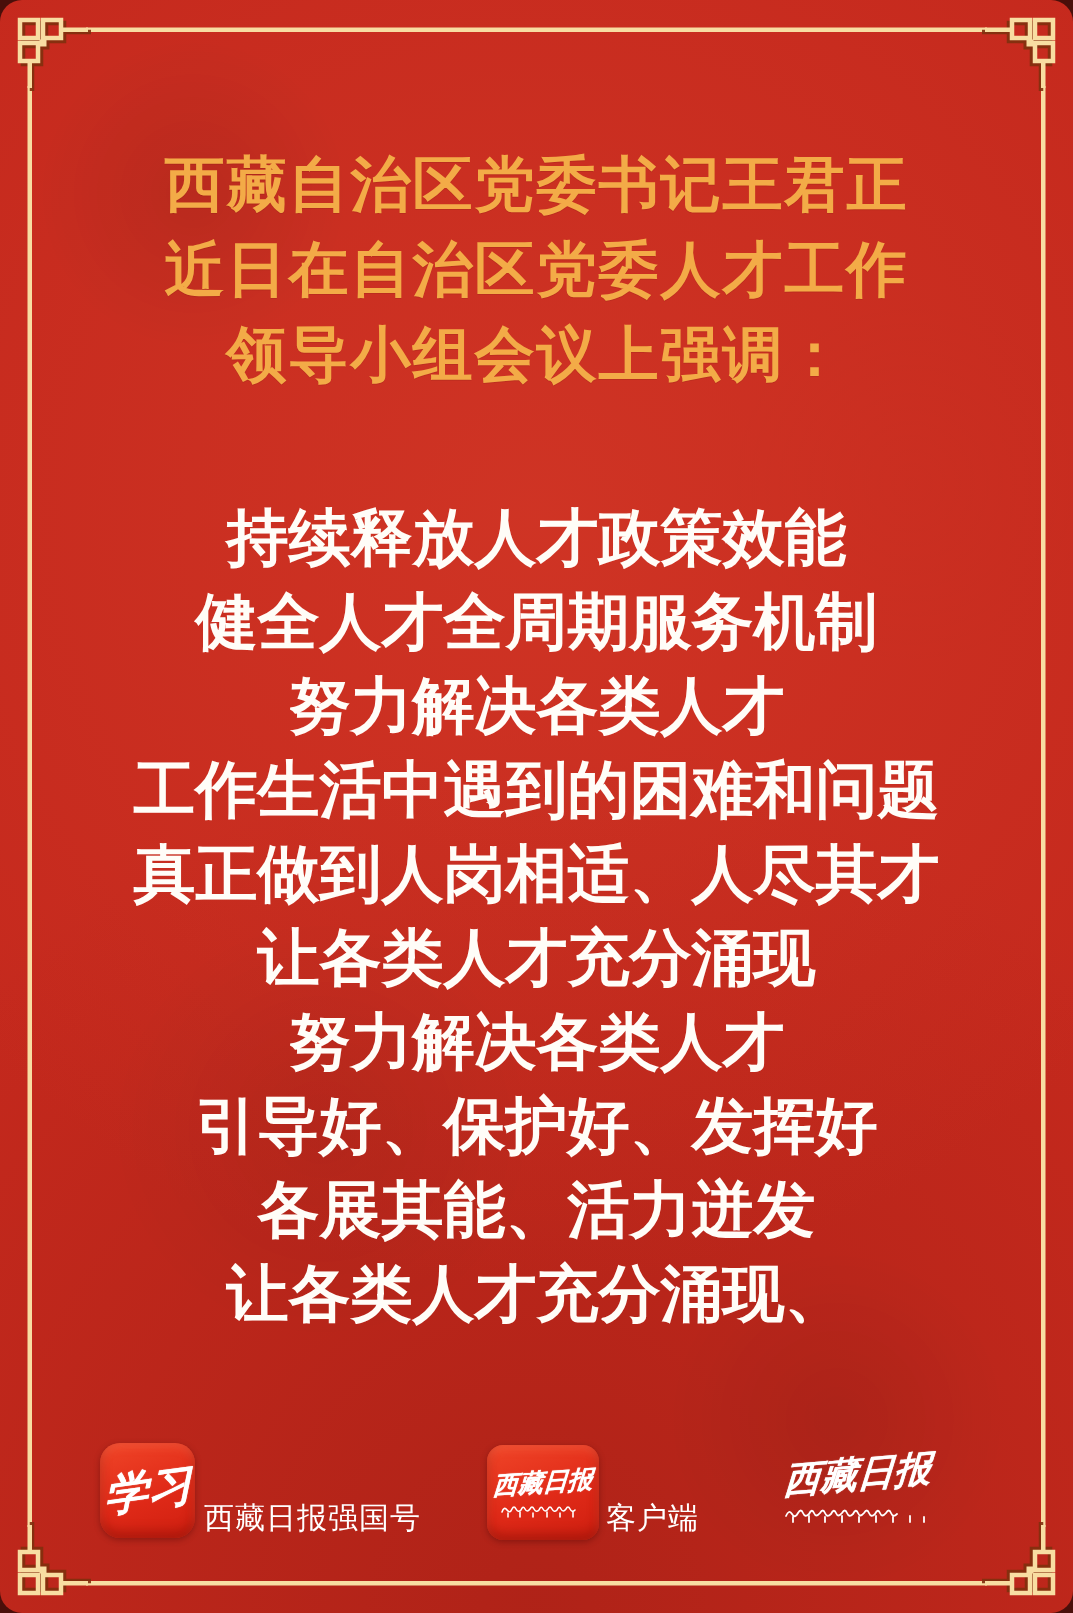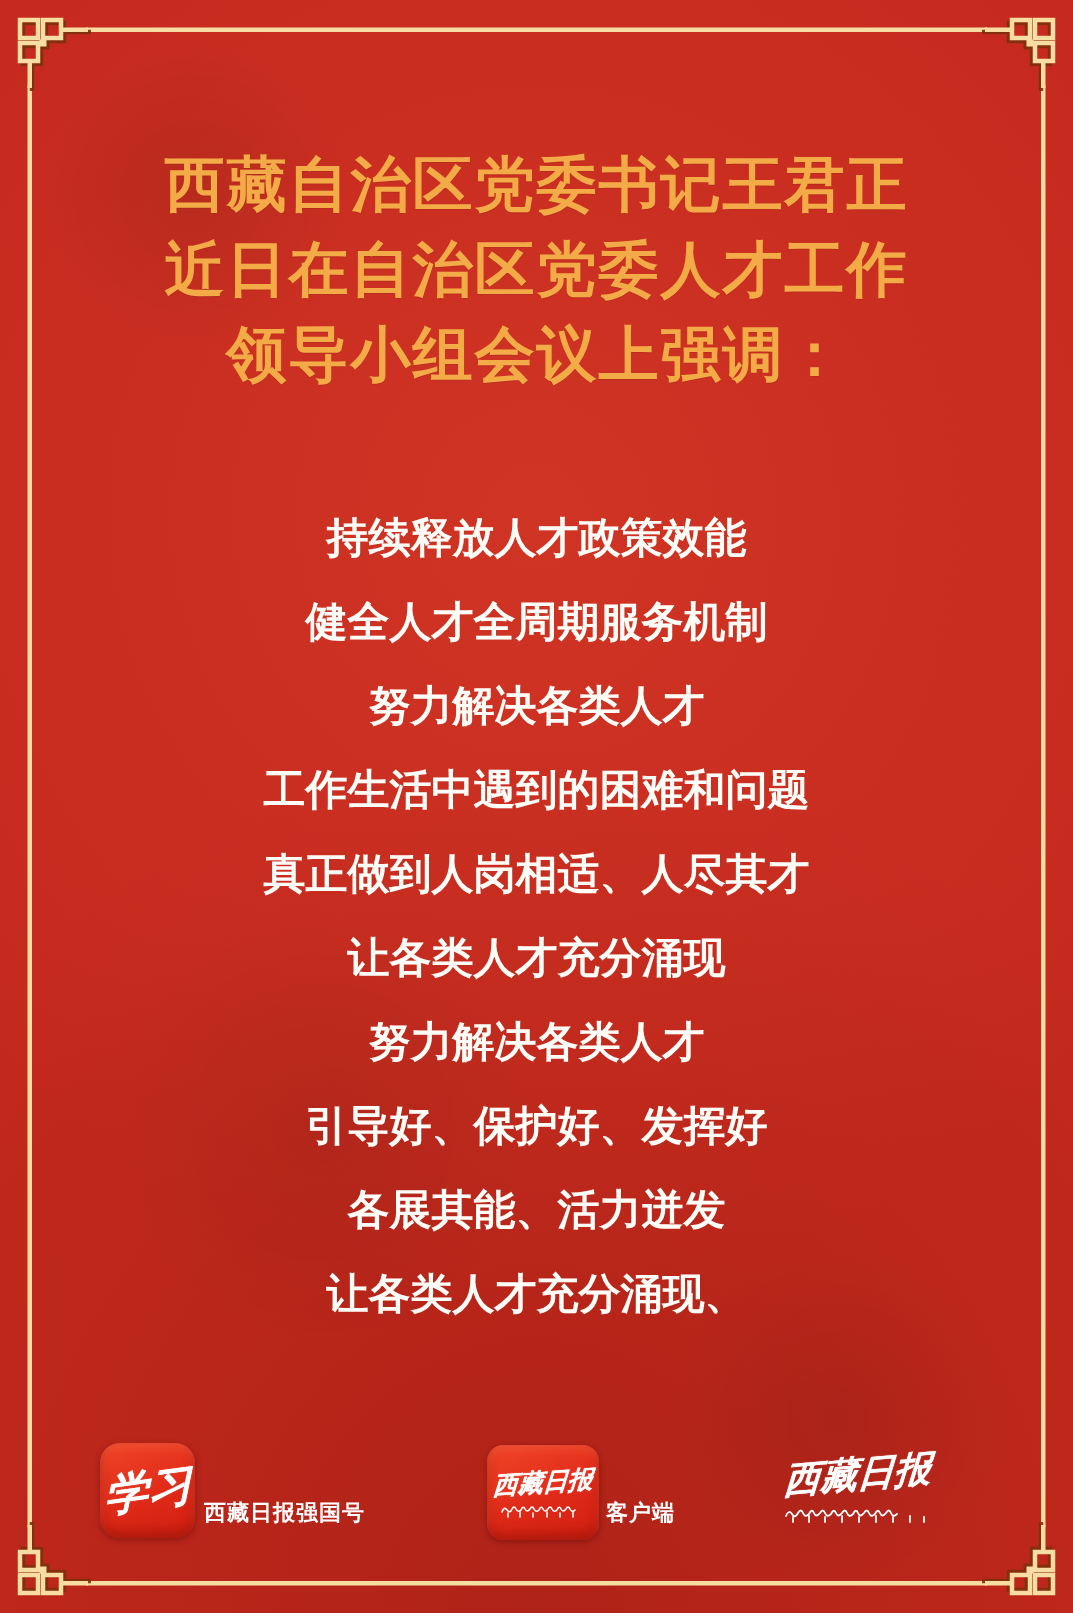--- a/index.html
+++ b/index.html
@@ -6,20 +6,21 @@
   .poster{
     position:relative;
     width:1073px;height:1613px;
     margin:0 auto;
     overflow:hidden;
     background:
       radial-gradient(ellipse 120% 80% at 50% 32%, rgba(226,72,50,.35) 0%, rgba(226,72,50,0) 60%),
       radial-gradient(ellipse 140% 100% at 50% 100%, rgba(120,18,10,.28) 0%, rgba(120,18,10,0) 55%),
       #c5291d;
     font-family:"Liberation Sans",sans-serif;
+    border-radius:22px;
   }
   
   .poster::after{
     content:"";position:absolute;inset:0;pointer-events:none;
     background:
       radial-gradient(circle 220px at 18% 12%, rgba(0,0,0,.08), transparent 70%),
       radial-gradient(circle 260px at 85% 30%, rgba(255,255,255,.05), transparent 70%),
       radial-gradient(circle 300px at 30% 70%, rgba(0,0,0,.06), transparent 70%),
       radial-gradient(circle 240px at 78% 88%, rgba(0,0,0,.07), transparent 70%);
     mix-blend-mode:multiply;
@@ -34,21 +35,21 @@
     font-size:60px;line-height:85px;
     letter-spacing:2px;
     font-family:"Liberation Sans",sans-serif;
     text-shadow:0 1px 0 rgba(0,0,0,.08);
   }
   .body-block{
     position:absolute;left:0;right:0;top:496px;z-index:4;
     text-align:center;
     color:#fffdf8;
     font-weight:700;
-    font-size:42px;line-height:84px;
+    font-size:62px;line-height:84px;
     font-family:"Liberation Serif",serif;
   }
   .body-block .bline{white-space:nowrap;}
 
   .footer{position:absolute;left:0;right:0;top:1438px;height:110px;z-index:4;color:#fff;}
   .app-icon{
     position:absolute;border-radius:20px;
     box-shadow:0 2px 6px rgba(60,4,0,.35), inset 0 -6px 12px rgba(120,10,4,.45), inset 0 4px 8px rgba(255,120,90,.35);
     background:linear-gradient(160deg,#f04628 0%,#e02a18 55%,#cf1f10 100%);
     display:flex;align-items:center;justify-content:center;flex-direction:column;
@@ -63,21 +64,21 @@
   .client-icon{left:487px;top:7px;width:112px;height:95px;border-radius:16px;}
   .client-icon .calli{
     color:#fff;font-family:"Liberation Serif",serif;
     font-style:italic;font-weight:700;font-size:25px;
     transform:rotate(-4deg) skewX(-8deg);
     white-space:nowrap;text-shadow:0 0 1px #fff;
   }
   .client-icon svg{margin-top:6px;}
   .footer-label{
     position:absolute;
-    font-weight:700;font-size:22px;letter-spacing:1px;
+    font-weight:400;font-size:30px;letter-spacing:1px;
     color:#fff;white-space:nowrap;
     font-family:"Liberation Sans",sans-serif;
   }
   .label-qiangguo{left:204px;top:60px;}
   .label-kehuduan{left:606px;top:60px;}
   .masthead-group{position:absolute;left:770px;top:12px;width:175px;text-align:center;}
   .masthead-text{
     color:#fff;font-family:"Liberation Serif",serif;
     font-style:italic;font-weight:700;font-size:37px;
     transform:rotate(-5deg) skewX(-9deg);

